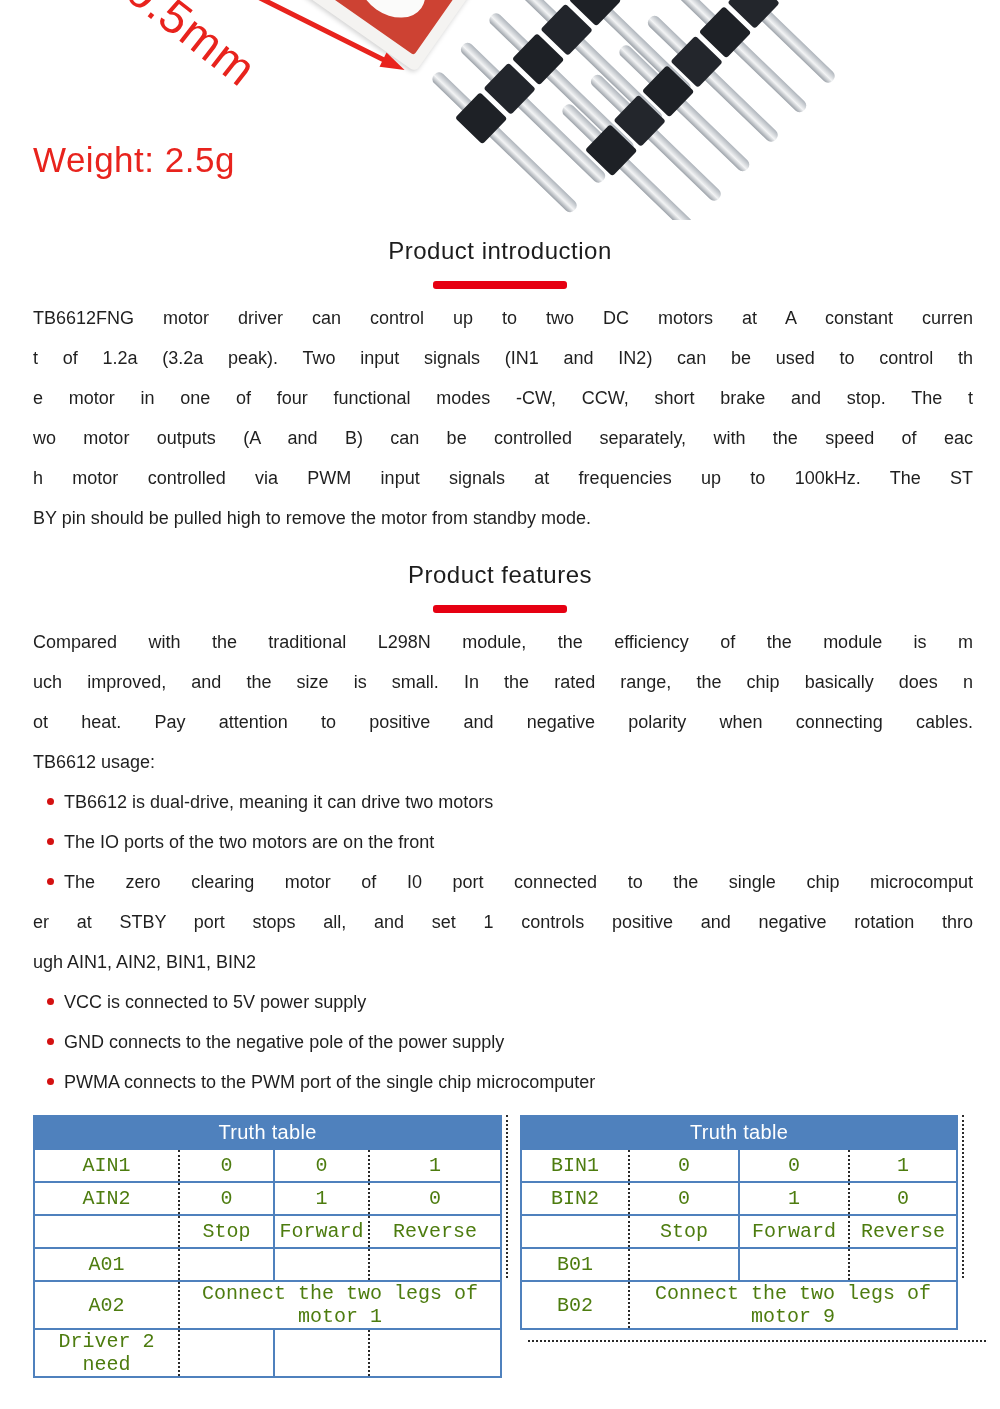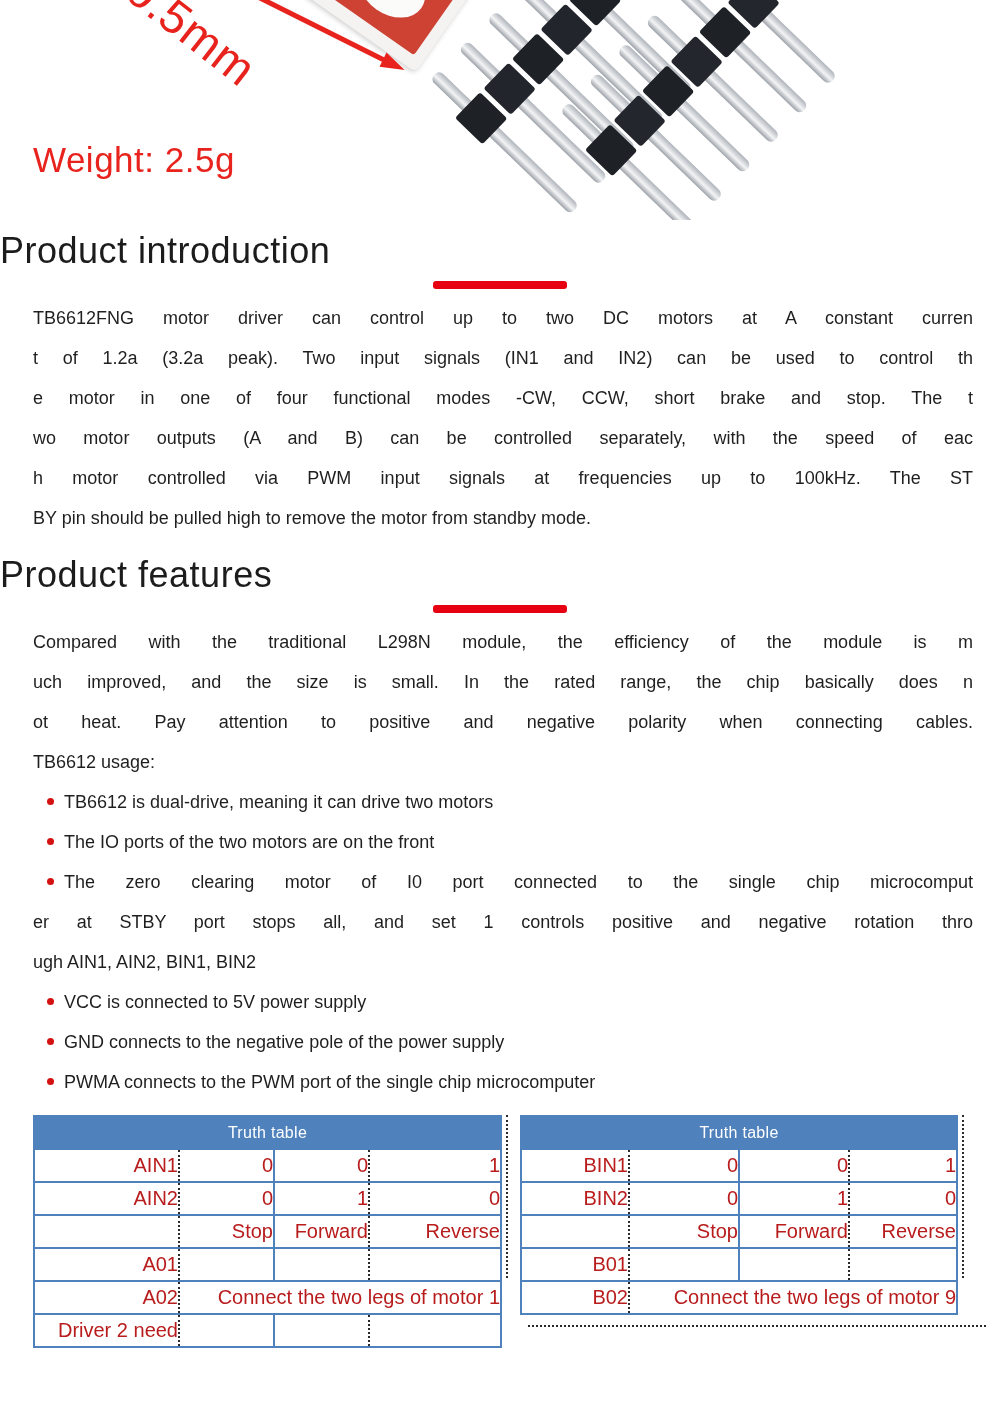--- a/index.html
+++ b/index.html
@@ -26,21 +26,21 @@
   .card-red{position:absolute;left:10px;top:9px;right:11px;bottom:13px;background:#cd4233;border-radius:3px;}
   .card-blob{position:absolute;width:72px;height:54px;left:26px;top:40px;background:#fbfbfa;border-radius:50%;}
   .hero-svg{position:absolute;left:0;top:0;}
   .dim-label{
     position:absolute;left:150px;top:-38px;font-size:47px;color:var(--accent);
     transform:rotate(38deg);transform-origin:0 0;letter-spacing:1px;white-space:nowrap;
   }
   .weight-label{position:absolute;left:33px;top:140px;font-size:35px;color:var(--accent);letter-spacing:0.5px;}
   
   .sec-head{
-    font-size:36px;font-weight:400;color:#1c1c1c;
+    text-align:center;font-size:24px;font-weight:400;color:#1c1c1c;
     letter-spacing:0.5px;line-height:46px;
   }
   .sec-head.h1{margin-top:8px;}
   .sec-head.h2{margin-top:14px;}
   .red-bar{width:134px;height:8px;border-radius:3px;background:var(--underline);margin:7px auto 0 auto;}
   
   .para{margin:9px 27px 0 33px;}
   .line{
     height:40px;line-height:40px;font-size:18px;color:var(--body-text);
     white-space:nowrap;overflow:visible;
@@ -56,27 +56,27 @@
   .twrap::after{
     content:"";position:absolute;top:0;right:-6px;height:163px;
     border-right:2px dotted #2a2a2a;
   }
   .twrap.t1::before{
     content:"";position:absolute;left:8px;right:-28px;bottom:-12px;
     border-bottom:2px dotted #2a2a2a;
   }
   table.tt{border-collapse:collapse;table-layout:fixed;background:#fff;}
   table.tt th{
-    background:var(--tbl-head);color:#ffffff;font-weight:400;font-size:16px;
+    background:var(--tbl-head);color:#ffffff;font-weight:400;font-size:20px;
     height:33px;border:2px solid var(--tbl-border);letter-spacing:0.3px;
   }
   table.tt td{
-    height:33px;text-align:right;vertical-align:middle;font-size:20px;color:#b91c1c;
+    height:33px;text-align:center;vertical-align:middle;font-size:20px;color:#4d7c0f;
     border-top:2px solid var(--tbl-border);border-bottom:2px solid var(--tbl-border);
-    padding:0;overflow:hidden;
+    padding:0;overflow:hidden;font-family:Liberation Mono, monospace;
   }
   table.tt td.lbl{border-left:2px solid var(--tbl-border);border-right:2px dotted #2a2a2a;}
   table.tt td.c1{border-right:2px solid var(--tbl-border);}
   table.tt td.c2{border-right:2px dotted #2a2a2a;}
   table.tt td.c3{border-right:2px solid var(--tbl-border);}
   table.tt td.mg{border-right:2px solid var(--tbl-border);}
 </style>
 </head>
 <body>
 

